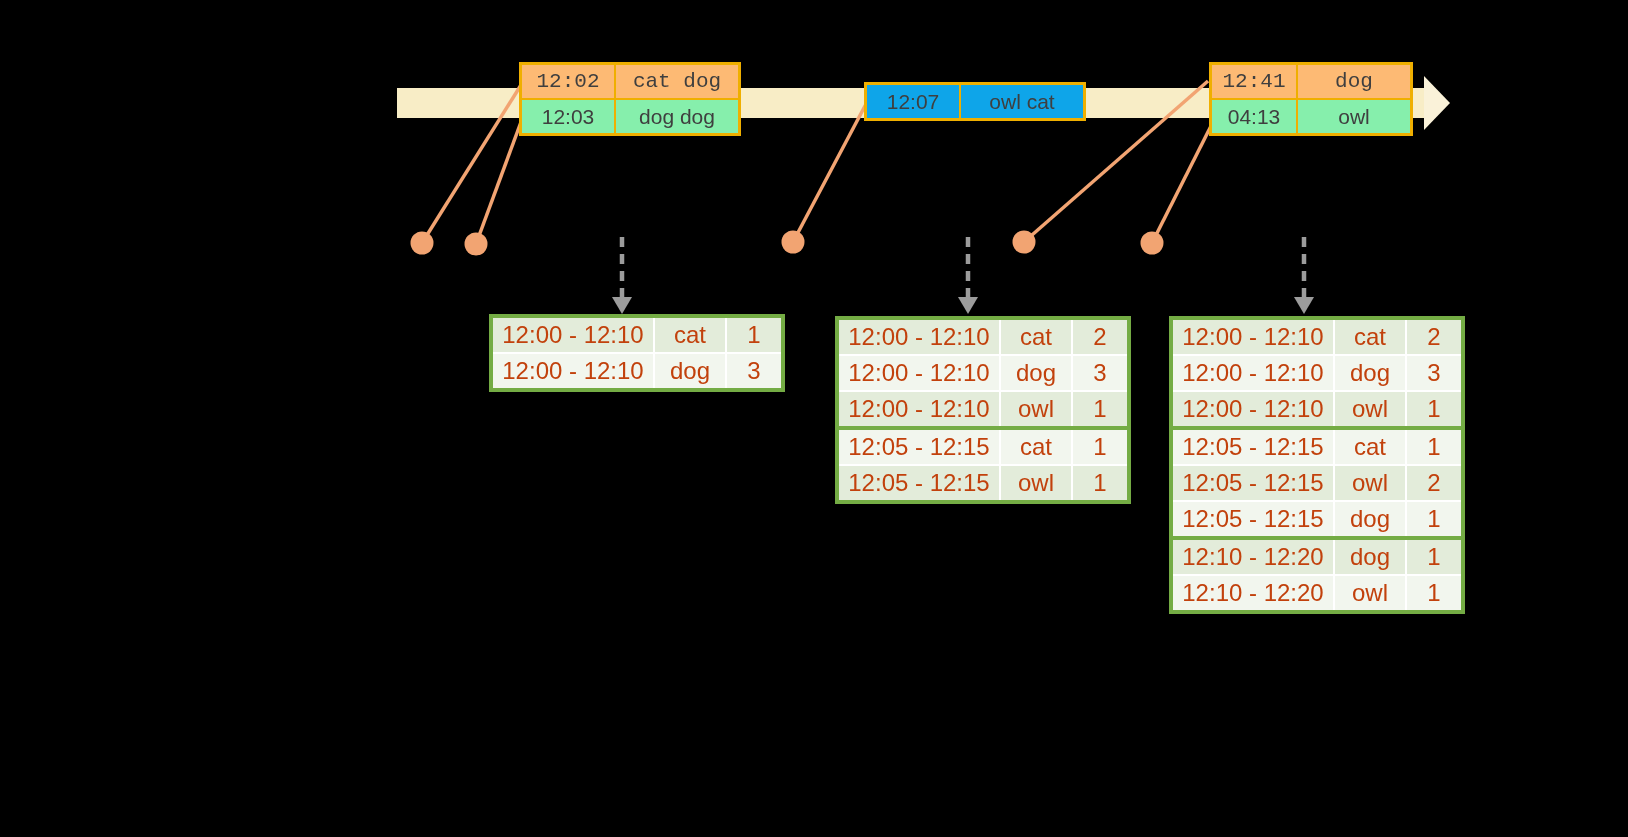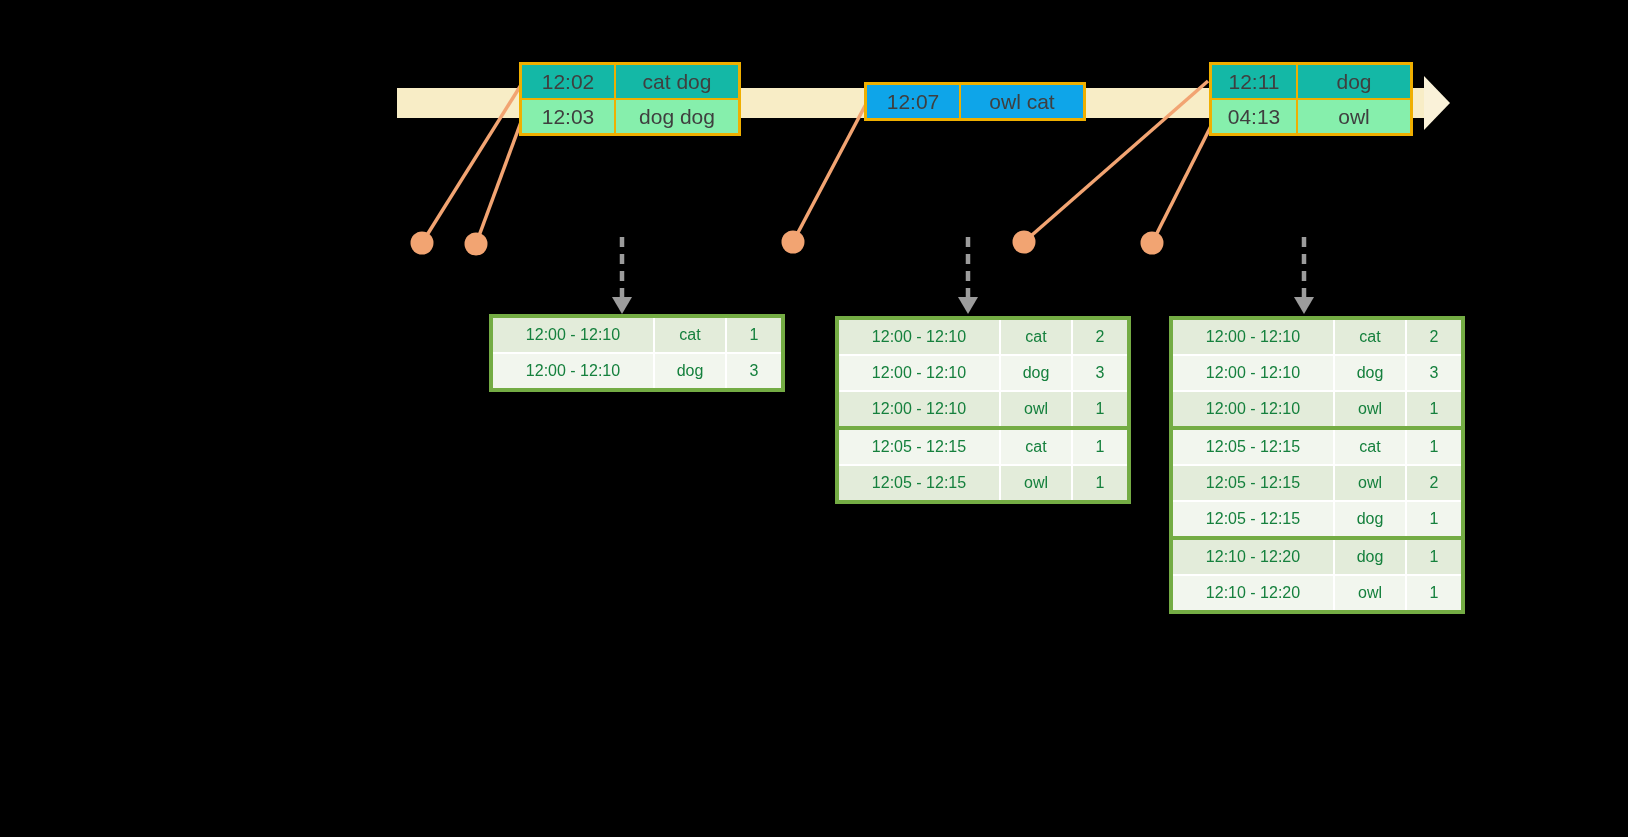--- a/index.html
+++ b/index.html
@@ -9,29 +9,29 @@
 
   
   table.etable{position:absolute;border-collapse:collapse;table-layout:fixed;}
   table.etable td{border:2px solid #efaf00;height:33px;text-align:center;
                   font-size:21px;color:#3f3f3f;padding:0 6px;}
   table.etable{border:3px solid #efaf00;}
   .etable .t-col{width:80px;}
   .etable .w-col{width:110px;}
   #etable-c .t-col{width:72px;}
   #etable-c .w-col{width:100px;}
-  tr.e-dark td{background:#14b8a6;}
+  tr.e-dark td{background:#fdba74;font-family:Liberation Mono, monospace;}
   tr.e-light td{background:#86efac;}
   tr.e-mid td{background:#0ea5e9;margin-top:11px;}
 
   
   table.rtable{position:absolute;border-collapse:collapse;table-layout:fixed;
                border:4px solid #74ac44;}
   table.rtable td{border:2px solid #ffffff;height:34px;text-align:center;
-                  font-size:16px;color:#15803d;padding:0 6px;}
+                  font-size:24px;color:#c2410c;padding:0 6px;}
   .rtable .win-col{width:148px;}
   .rtable .word-col{width:58px;}
   .rtable .cnt-col{width:42px;}
   tr.r-dark td{background:#e3ecda;}
   tr.r-light td{background:#f2f6ee;}
   tr.group-start td{border-top:4px solid #74ac44;}
 </style>
 </head>
 <body>
 
@@ -88,21 +88,21 @@
         <tr class="e-mid">
       <td class="t-col">12:07</td>
       <td class="w-col">owl cat</td>
     </tr>
   </tbody>
     </table>
 
   <table class="etable" id="etable-c" style="left:1209px;top:62px;">
     <tbody>
         <tr class="e-dark">
-      <td class="t-col">12:11</td>
+      <td class="t-col">12:41</td>
       <td class="w-col">dog</td>
     </tr>
     <tr class="e-light">
       <td class="t-col">04:13</td>
       <td class="w-col">owl</td>
     </tr>
   </tbody>
     </table>
 
   <table class="rtable" style="left:489px;top:314px;">

